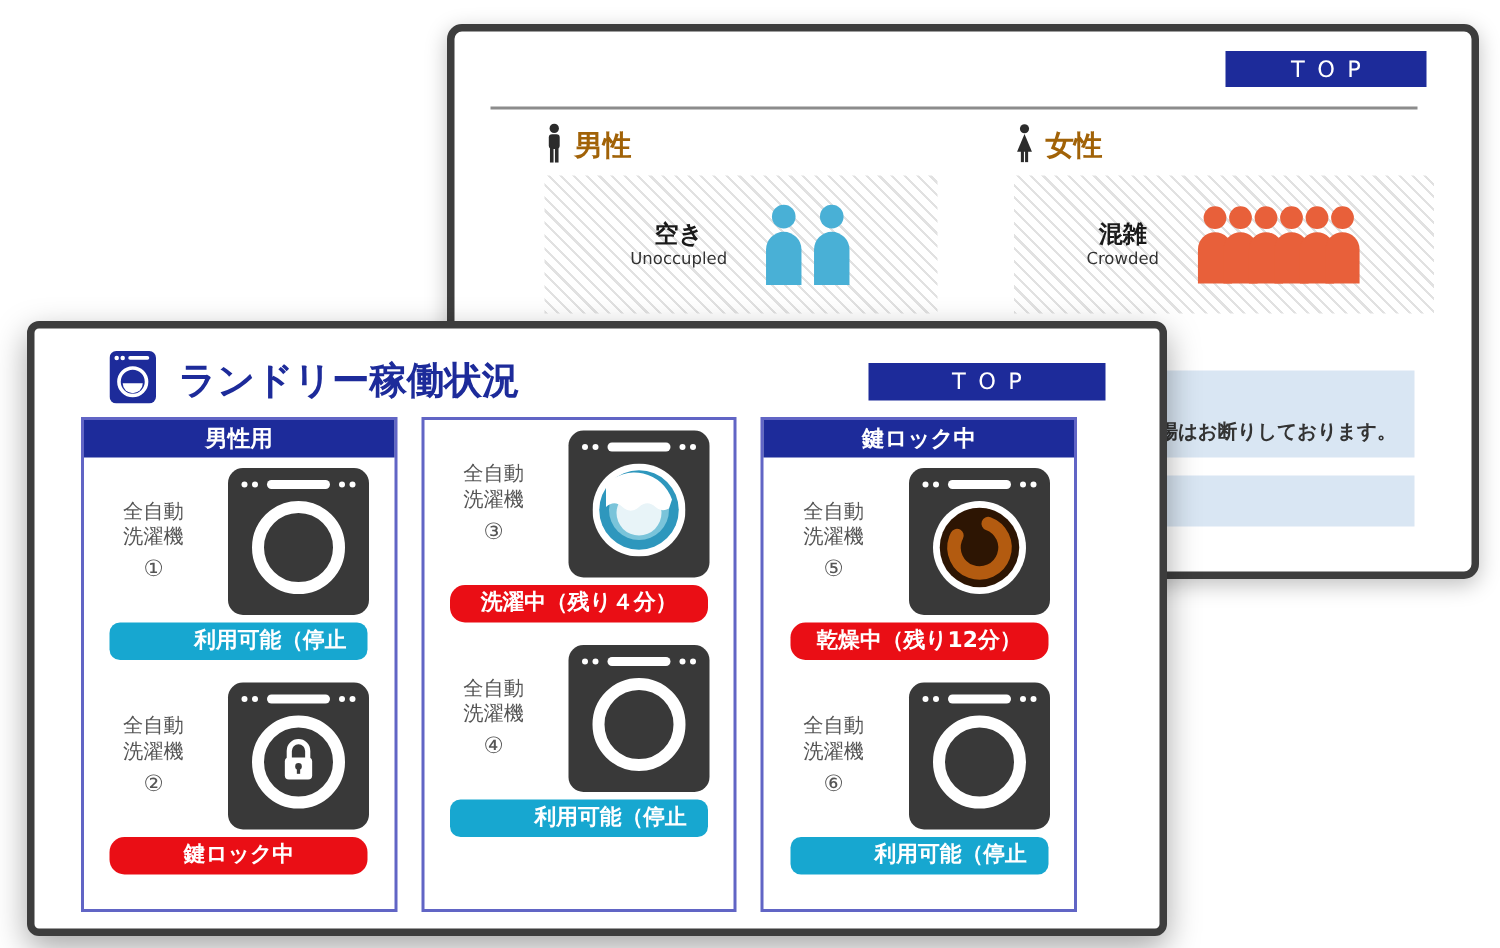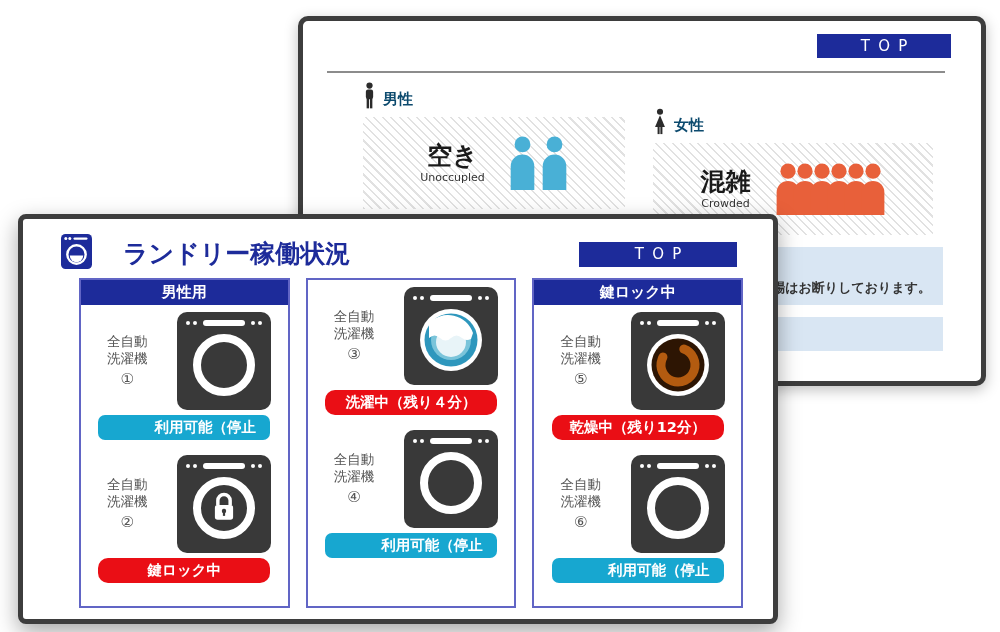--- a/index.html
+++ b/index.html
@@ -20,45 +20,45 @@
     letter-spacing:.55em; padding-left:.55em; font-size:15px; cursor:pointer; }
   .striped { background-image:repeating-linear-gradient(45deg, rgba(120,120,120,.22) 0 1.5px, transparent 1.5px 6px); }
 
   
   .bath-header { position:absolute; left:38px; top:9px; display:flex; align-items:center; gap:11px; }
   .bath-header .win-title { font-size:24px; }
   .bath-top { right:30px; top:13px; width:134px; height:24px; line-height:24px; }
   .bath-divider { position:absolute; left:24px; top:50px; width:618px; height:2px; background:#8c8c8c; }
   .gender-block { position:absolute; top:61px; }
   .gender-block.men { left:60px; }
-  .gender-block.women { left:350px;margin-top:26px; }
+  .gender-block.women { left:373px; }
   .gender-label { display:flex; align-items:flex-end; gap:7px; height:28px; }
-  .gender-label span { font-size:15px; font-weight:bold; color:#0c4a6e; line-height:1; padding-bottom:3px; }
+  .gender-label span { font-size:19px; font-weight:bold; color:#a16207; line-height:1; padding-bottom:3px; }
   .gender-panel { margin-top:7px; height:92px; display:flex; align-items:center; justify-content:center; gap:24px; }
   .men .gender-panel { width:262px; }
   .women .gender-panel { width:280px; }
   .status-txt { text-align:center; }
-  .status-jp { font-size:25px; font-weight:bold; color:#1a1a1a; line-height:1.1;text-align:center; }
+  .status-jp { font-size:16px; font-weight:bold; color:#1a1a1a; line-height:1.1;text-align:center; }
   .status-en { font-size:11px; color:#333; margin-top:1px; }
   .persons { display:flex; align-items:flex-end; }
   .persons.vacant { gap:5px; color:#49b0d6; }
   .persons.crowded { color:#e8603a; }
   .persons.crowded svg { margin-left:-9px; }
   .persons.crowded svg:first-child { margin-left:0; }
   .notice-box { position:absolute; left:150px; width:490px; background:#d9e6f3;
     display:flex; align-items:flex-end; justify-content:flex-end; }
   .notice-1 { top:226px; height:58px; padding:0 12px 8px 0; }
   .notice-2 { top:296px; height:34px; }
   .notice-box p { font-size:13px; font-weight:600; color:#333; }
 
   
-  .laundry-header { position:absolute; left:38px; top:15px; display:flex; align-items:center; gap:31px;justify-content:flex-end; }
+  .laundry-header { position:absolute; left:50px; top:15px; display:flex; align-items:center; gap:15px;justify-content:flex-end; }
   .laundry-header .win-title { font-size:25px; }
   .laundry-top { right:36px; top:23px; width:158px; height:25px; line-height:25px; }
-  .columns { position:absolute; left:56px; top:59px; width:664px; height:330px; display:flex; gap:16px; }
+  .columns { position:absolute; left:31px; top:59px; width:664px; height:330px; display:flex; gap:16px; }
   .col { flex:1; border:2px solid #6165c5; background:#fff; display:flex; flex-direction:column; }
   .col-header { height:25px; line-height:25px; background:#1d2b9a; color:#fff;
     text-align:center; font-size:15px; font-weight:bold; flex:none; }
   .machine-block { display:flex; flex-direction:column; align-items:center; }
   .machine-block.first { margin-top:7px; }
   .machine-block.second { margin-top:9px; }
   .machine-row { display:flex; align-items:center; justify-content:center; gap:20px; }
   .m-label { width:60px; text-align:center; color:#555; font-size:13.5px; line-height:1.3; }
   .m-num { font-size:15px; margin-top:2px; color:#555; }
   .machine { position:relative; width:94px; height:98px; background:#393939; border-radius:10px; flex:none; }

